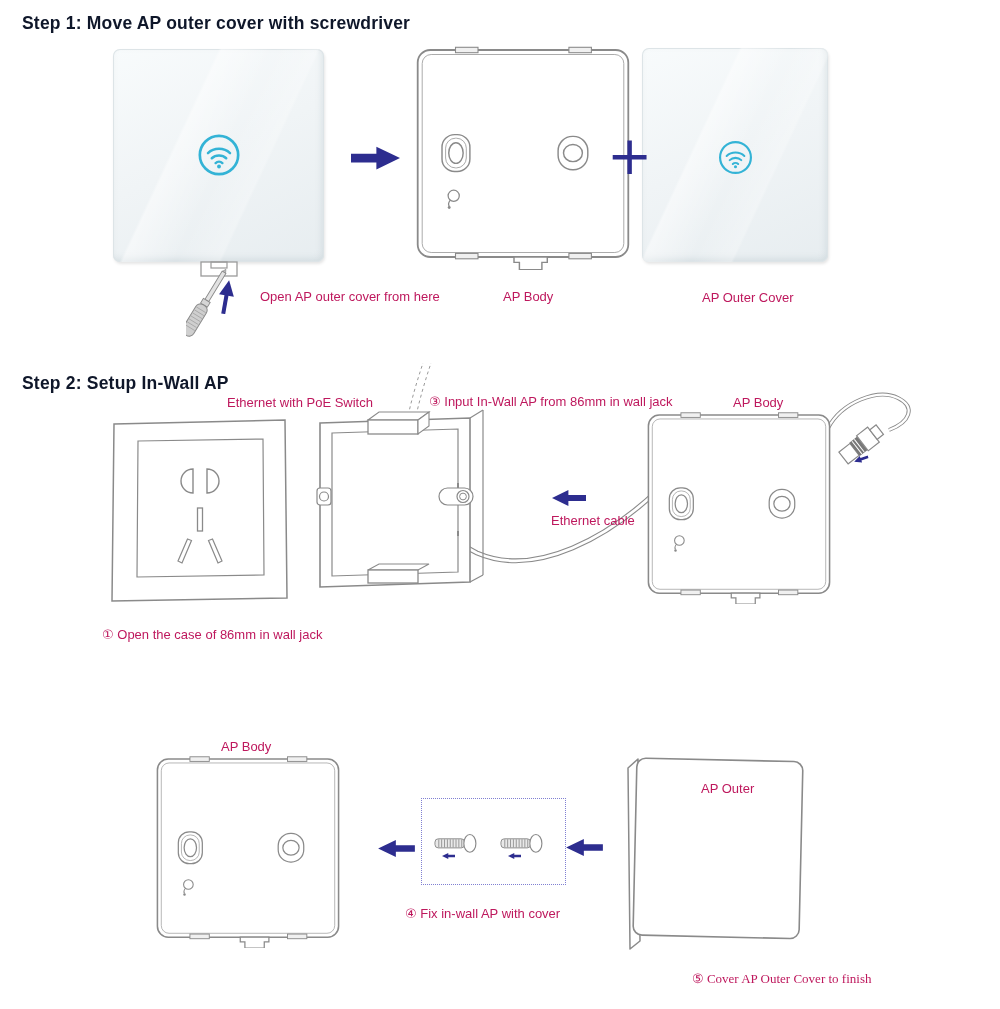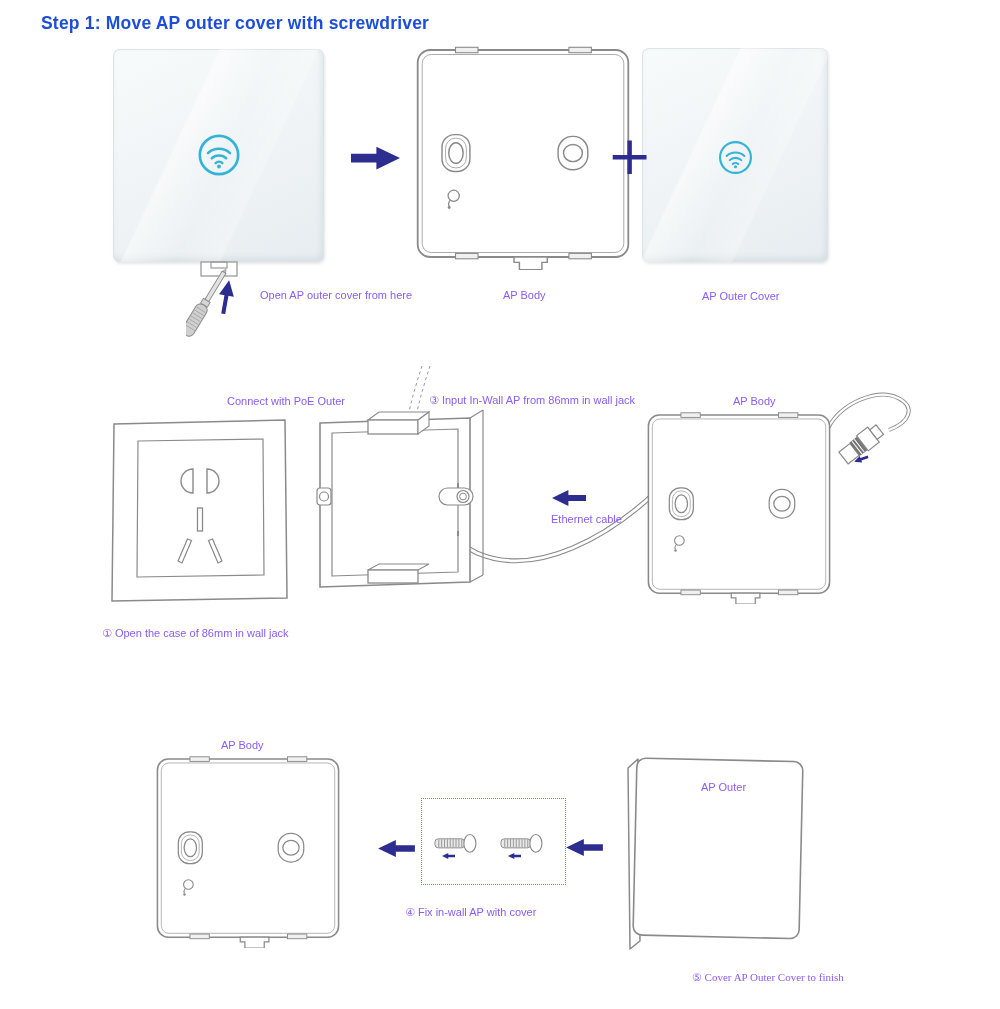--- a/index.html
+++ b/index.html
@@ -2,24 +2,24 @@
 <html><head>
 <meta charset="utf-8">
 <style>
   html,body{margin:0;padding:0;background:#ffffff;}
   #page{
     position:relative;width:1000px;height:1009px;background:#ffffff;overflow:hidden;
     font-family:"Liberation Sans","DejaVu Sans",sans-serif;
   }
   .abs{position:absolute;}
   .title{
-    font-size:17.5px;font-weight:bold;color:#1d4ed8;letter-spacing:.2px;z-index:6;margin-left:19px;
+    font-size:17.5px;font-weight:bold;color:#0f172a;letter-spacing:.2px;z-index:6;
   }
   .label{
-    font-size:11px;color:#8b5cf6;white-space:nowrap;z-index:6;
+    font-size:13px;color:#be185d;white-space:nowrap;z-index:6;
   }
   .plus{
     font-size:54px;font-weight:400;color:#2d2d8f;line-height:1;z-index:6;
     font-family:"DejaVu Sans",sans-serif;
   }
   .glass{
     border-radius:7px;z-index:2;
     background:linear-gradient(155deg,#f8fbfc 0%,#f0f4f6 48%,#e7edf0 100%);
     box-shadow:inset 0 0 0 1px #dde4e7, inset -2px -3px 6px rgba(150,170,180,.25), 1px 2px 3px rgba(0,0,0,.10);
     overflow:hidden;
@@ -147,22 +147,23 @@
   <div class="abs label" style="left:503px;top:289px;">AP Body</div>
 
   <div class="abs plus" style="left:607px;top:129px;">+</div>
 
   <div class="abs glass" style="left:642px;top:48px;width:186px;height:214px;"></div>
   <svg class="abs wifi" style="left:717px;top:139px;" width="37" height="37">
       <use href="#sym-wifi"></use>
     </svg>
   <div class="abs label" style="left:702px;top:290px;">AP Outer Cover</div>
 
-
-  <div class="abs label" style="left:227px;top:395px;">Connect with PoE Outer</div>
+  <div class="abs title" style="left:22px;top:373px;">Step 2: Setup In-Wall AP</div>
+
+  <div class="abs label" style="left:227px;top:395px;">Ethernet with PoE Switch</div>
   <div class="abs label" style="left:429px;top:394px;">③ Input In-Wall AP from 86mm in wall jack</div>
   <div class="abs label" style="left:733px;top:395px;">AP Body</div>
 
   <svg class="abs lineart" style="left:110px;top:416px;" width="180" height="190" viewBox="0 0 180 190">
     <polygon points="4,8 175,4 177,182 2,185" fill="#ffffff" stroke="#8a8a8a" stroke-width="1.5"></polygon>
     <polygon points="28,25 153,23 154,159 27,161" fill="none" stroke="#8a8a8a" stroke-width="1.2"></polygon>
     <path d="M83,53 A11,11 0 0 0 83,77 L83,53 Z" fill="none" stroke="#8a8a8a" stroke-width="1.4"></path>
     <path d="M97,53 A11,11 0 0 1 97,77 L97,53 Z" fill="none" stroke="#8a8a8a" stroke-width="1.4"></path>
     <rect x="87.5" y="92" width="5" height="23" fill="none" stroke="#8a8a8a" stroke-width="1.3"></rect>
     <polygon points="77.5,123 81.5,124.5 72,147 68,145" fill="none" stroke="#8a8a8a" stroke-width="1.2"></polygon>

